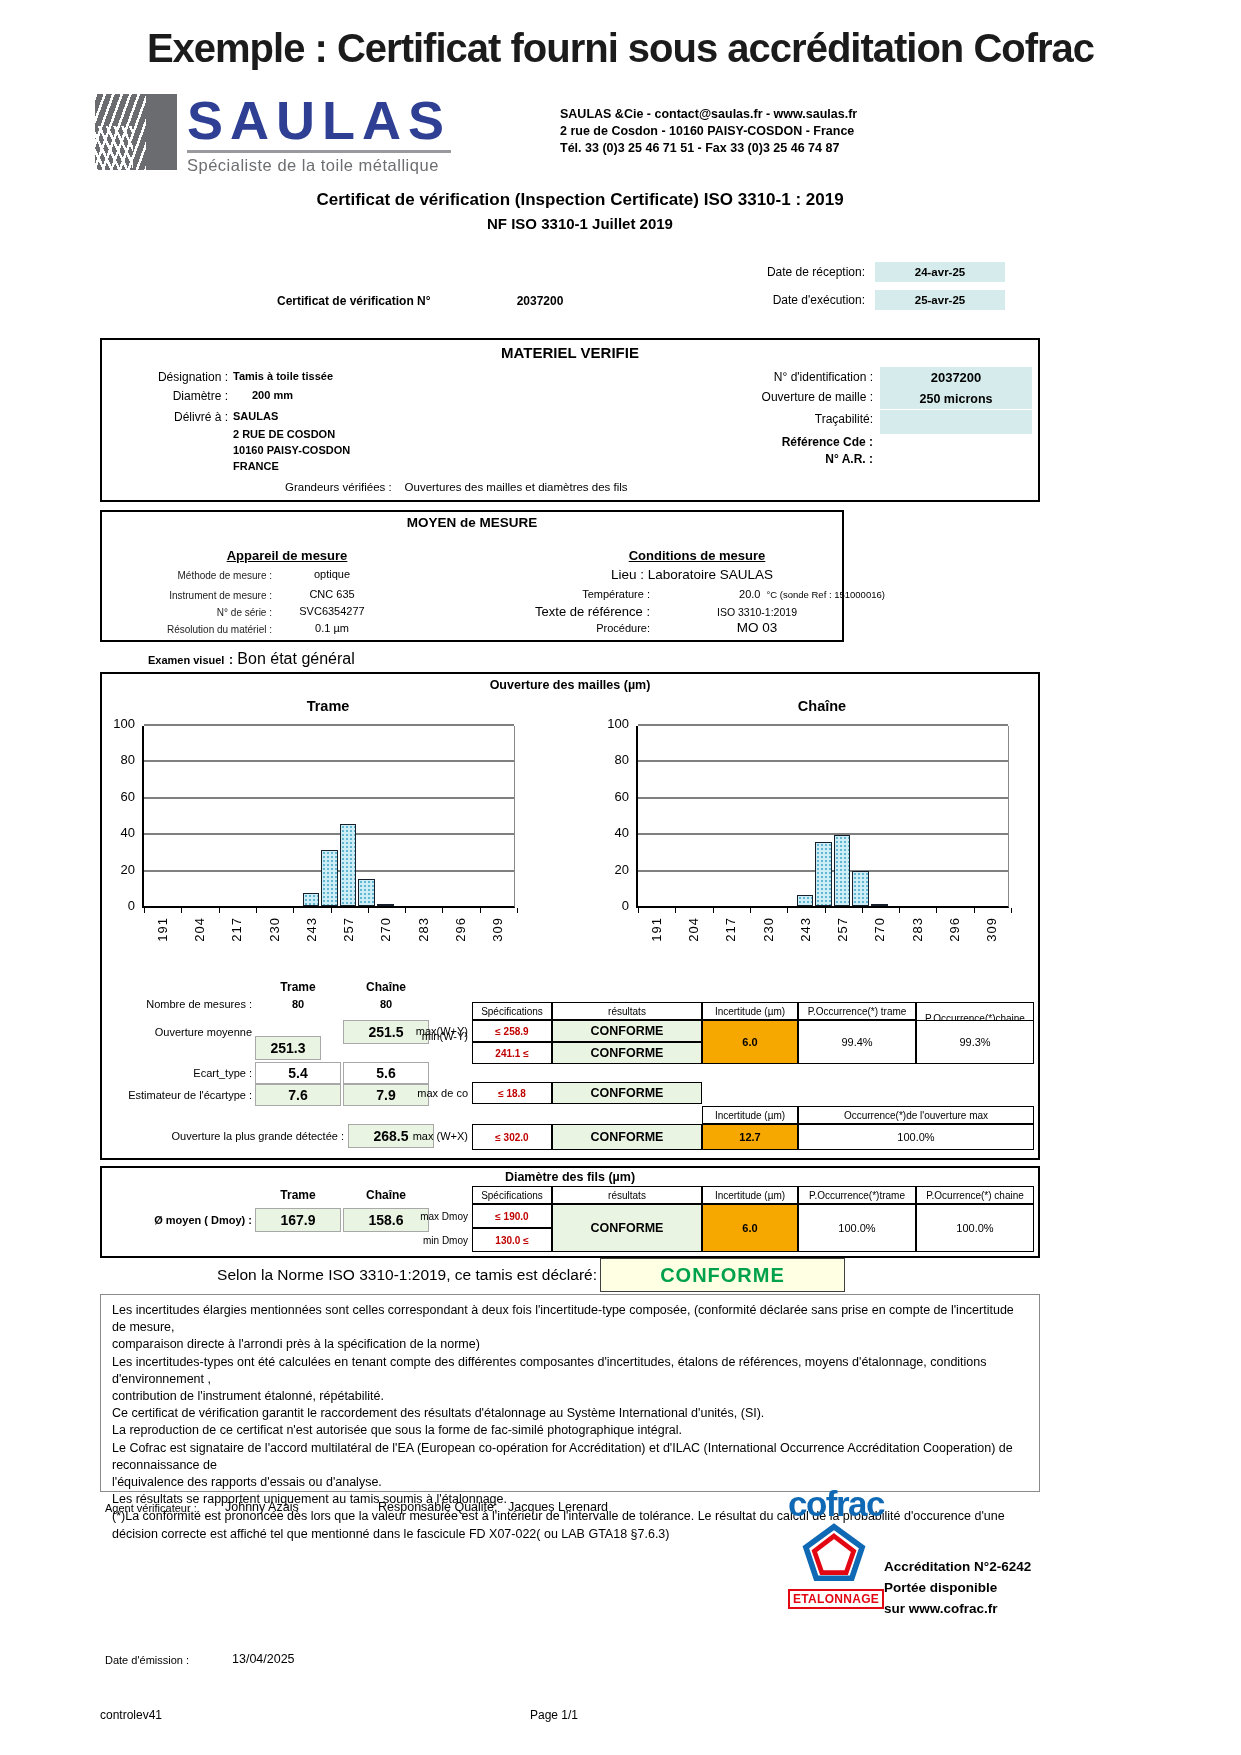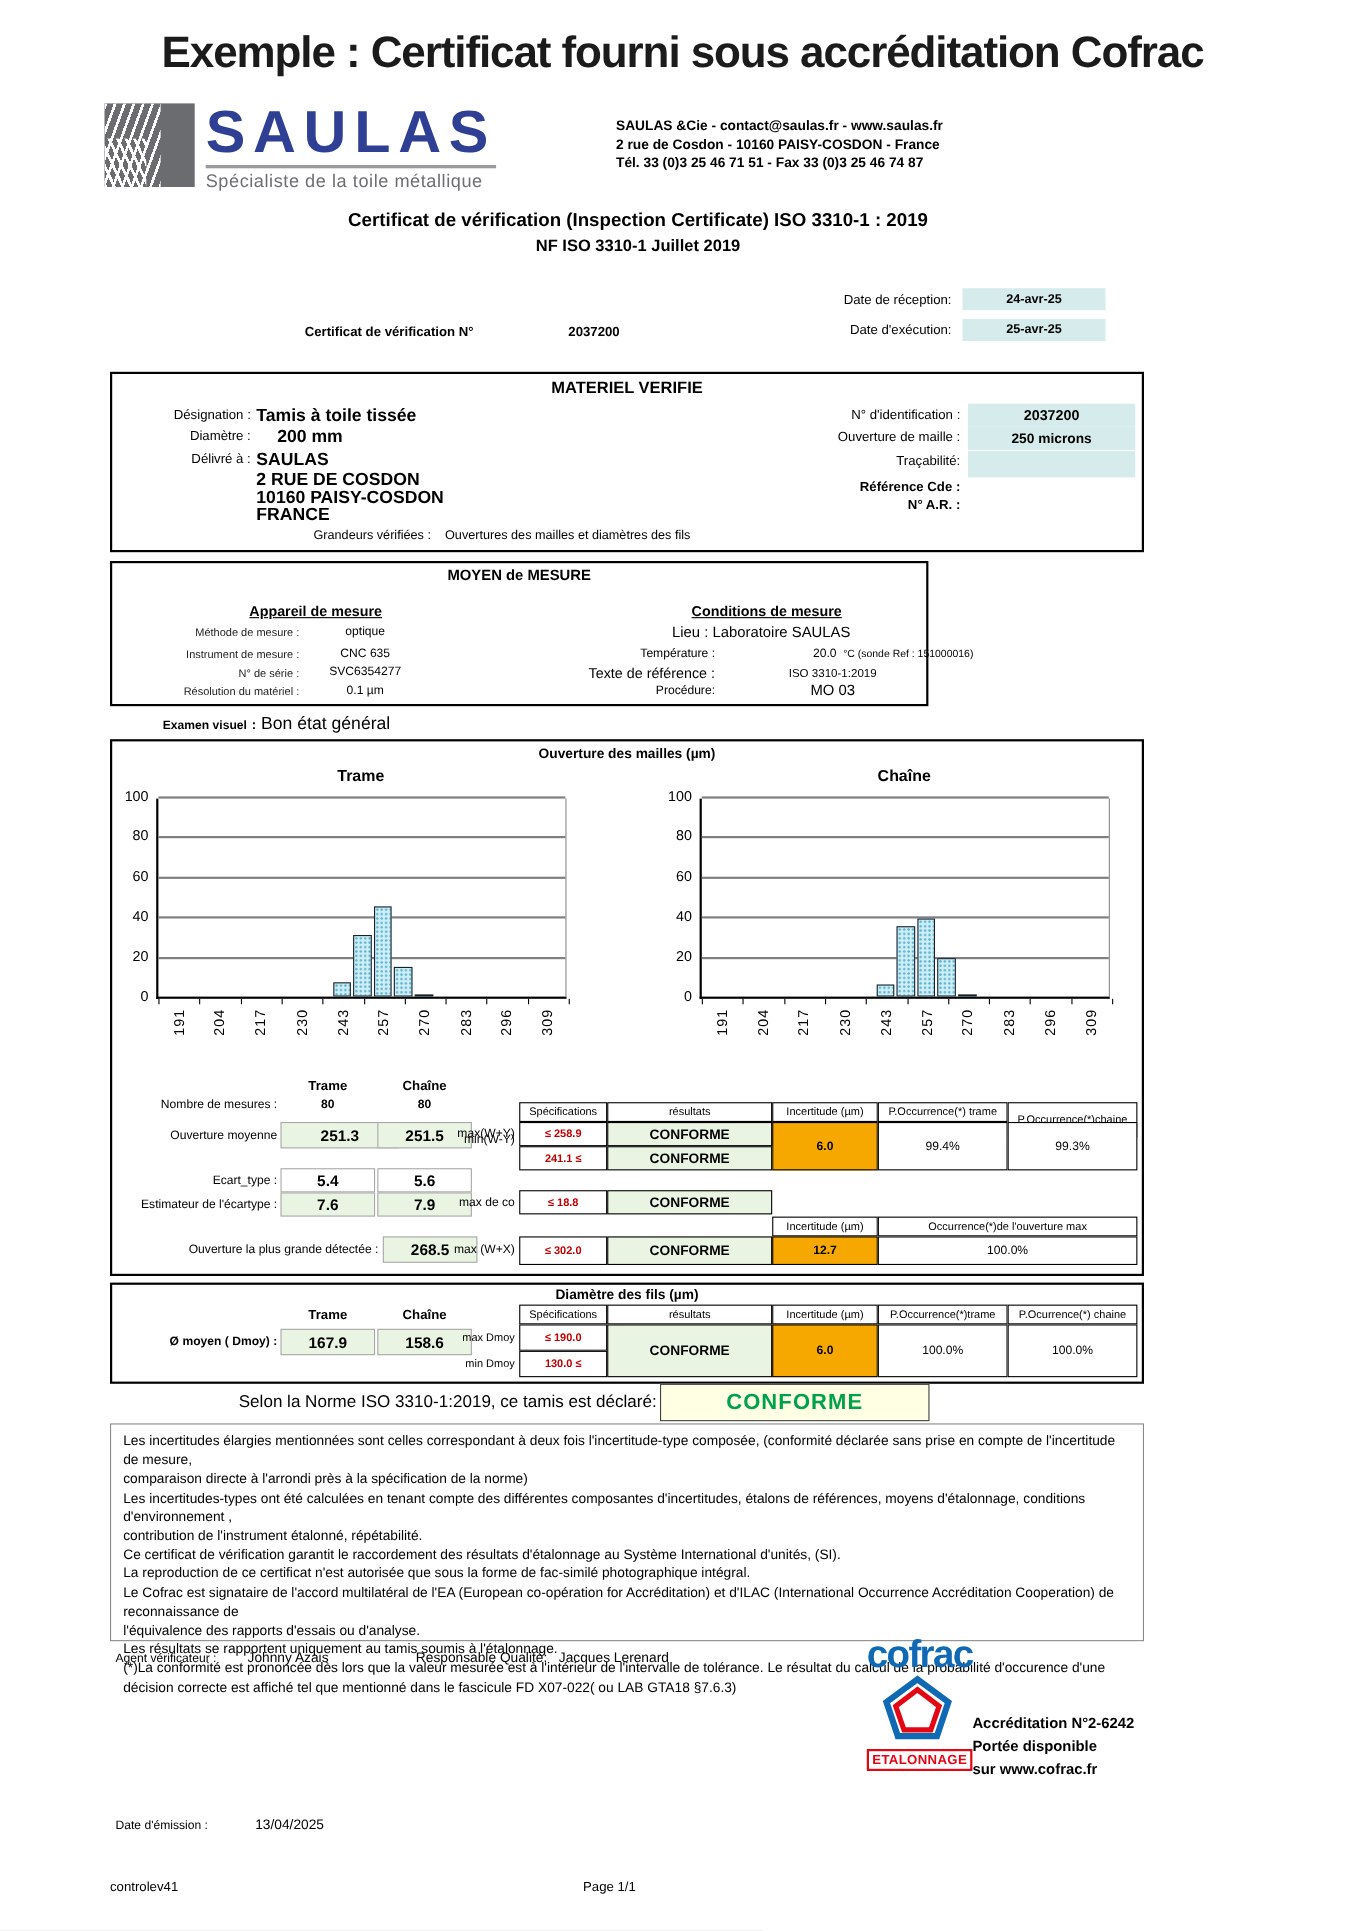--- a/index.html
+++ b/index.html
@@ -28,21 +28,21 @@
   .cert-title{top:190px;left:0;width:1160px;text-align:center;font-size:17px;font-weight:bold;}
   .cert-sub{top:215px;left:0;width:1160px;text-align:center;font-size:15px;font-weight:bold;}
 
   .datelabel{font-size:12px;text-align:right;}
   .cyanbox{position:absolute;background:#D6EBEB;display:flex;align-items:center;justify-content:center;font-weight:bold;font-size:11.5px;}
 
   .outerbox{position:absolute;border:2px solid #000;background:#fff;box-sizing:border-box;}
   .boxtitle{position:absolute;left:0;right:0;text-align:center;font-weight:bold;}
 
   .flabel{position:absolute;font-size:12px;text-align:right;}
-  .fvalue{position:absolute;font-size:16px;font-weight:bold;}
+  .fvalue{position:absolute;font-size:11px;font-weight:bold;}
   .smalllabel{position:absolute;font-size:10px;text-align:right;color:#222;}
   .midvalue{position:absolute;font-size:11px;text-align:center;}
   .underhdr{position:absolute;font-weight:bold;font-size:13px;text-align:center;text-decoration:underline;}
 
   
   .charts-row{position:absolute;top:24px;left:6px;display:flex;}
   .chart+.chart{margin-left:88px;}
   .chart-title{font-weight:bold;font-size:14.5px;text-align:center;margin-left:34px;margin-bottom:12px;}
   .chart-body{display:flex;}
   .yaxis{position:relative;width:34px;height:180px;flex:none;}
@@ -285,21 +285,21 @@
     </div>
 
     <div class="abs" style="top:306px;left:2px;width:934px;height:178px;">
       <div class="stathdr" style="top:0;left:151px;width:86px;">Trame</div>
       <div class="stathdr" style="top:0;left:239px;width:86px;">Chaîne</div>
       <div class="statlabel" style="top:18px;left:0;width:148px;">Nombre de mesures :</div>
       <div class="statval" style="top:18px;left:151px;width:86px;">80</div>
       <div class="statval" style="top:18px;left:239px;width:86px;">80</div>
 
       <div class="statlabel" style="top:46px;left:0;width:148px;">Ouverture moyenne</div>
-      <div class="valbox green" style="top:40px;left:151px;width:108px;height:24px;">251.3</div>
+      <div class="valbox green" style="top:56px;left:151px;width:66px;height:24px;">251.3</div>
       <div class="valbox green" style="top:40px;left:239px;width:86px;height:24px;">251.5</div>
 
       <div class="statlabel" style="top:87px;left:0;width:148px;">Ecart_type :</div>
       <div class="valbox" style="top:82px;left:151px;width:86px;height:22px;">5.4</div>
       <div class="valbox" style="top:82px;left:239px;width:86px;height:22px;">5.6</div>
 
       <div class="statlabel" style="top:109px;left:0;width:148px;">Estimateur de l'écartype :</div>
       <div class="valbox green" style="top:104px;left:151px;width:86px;height:22px;">7.6</div>
       <div class="valbox green" style="top:104px;left:239px;width:86px;height:22px;">7.9</div>
 

